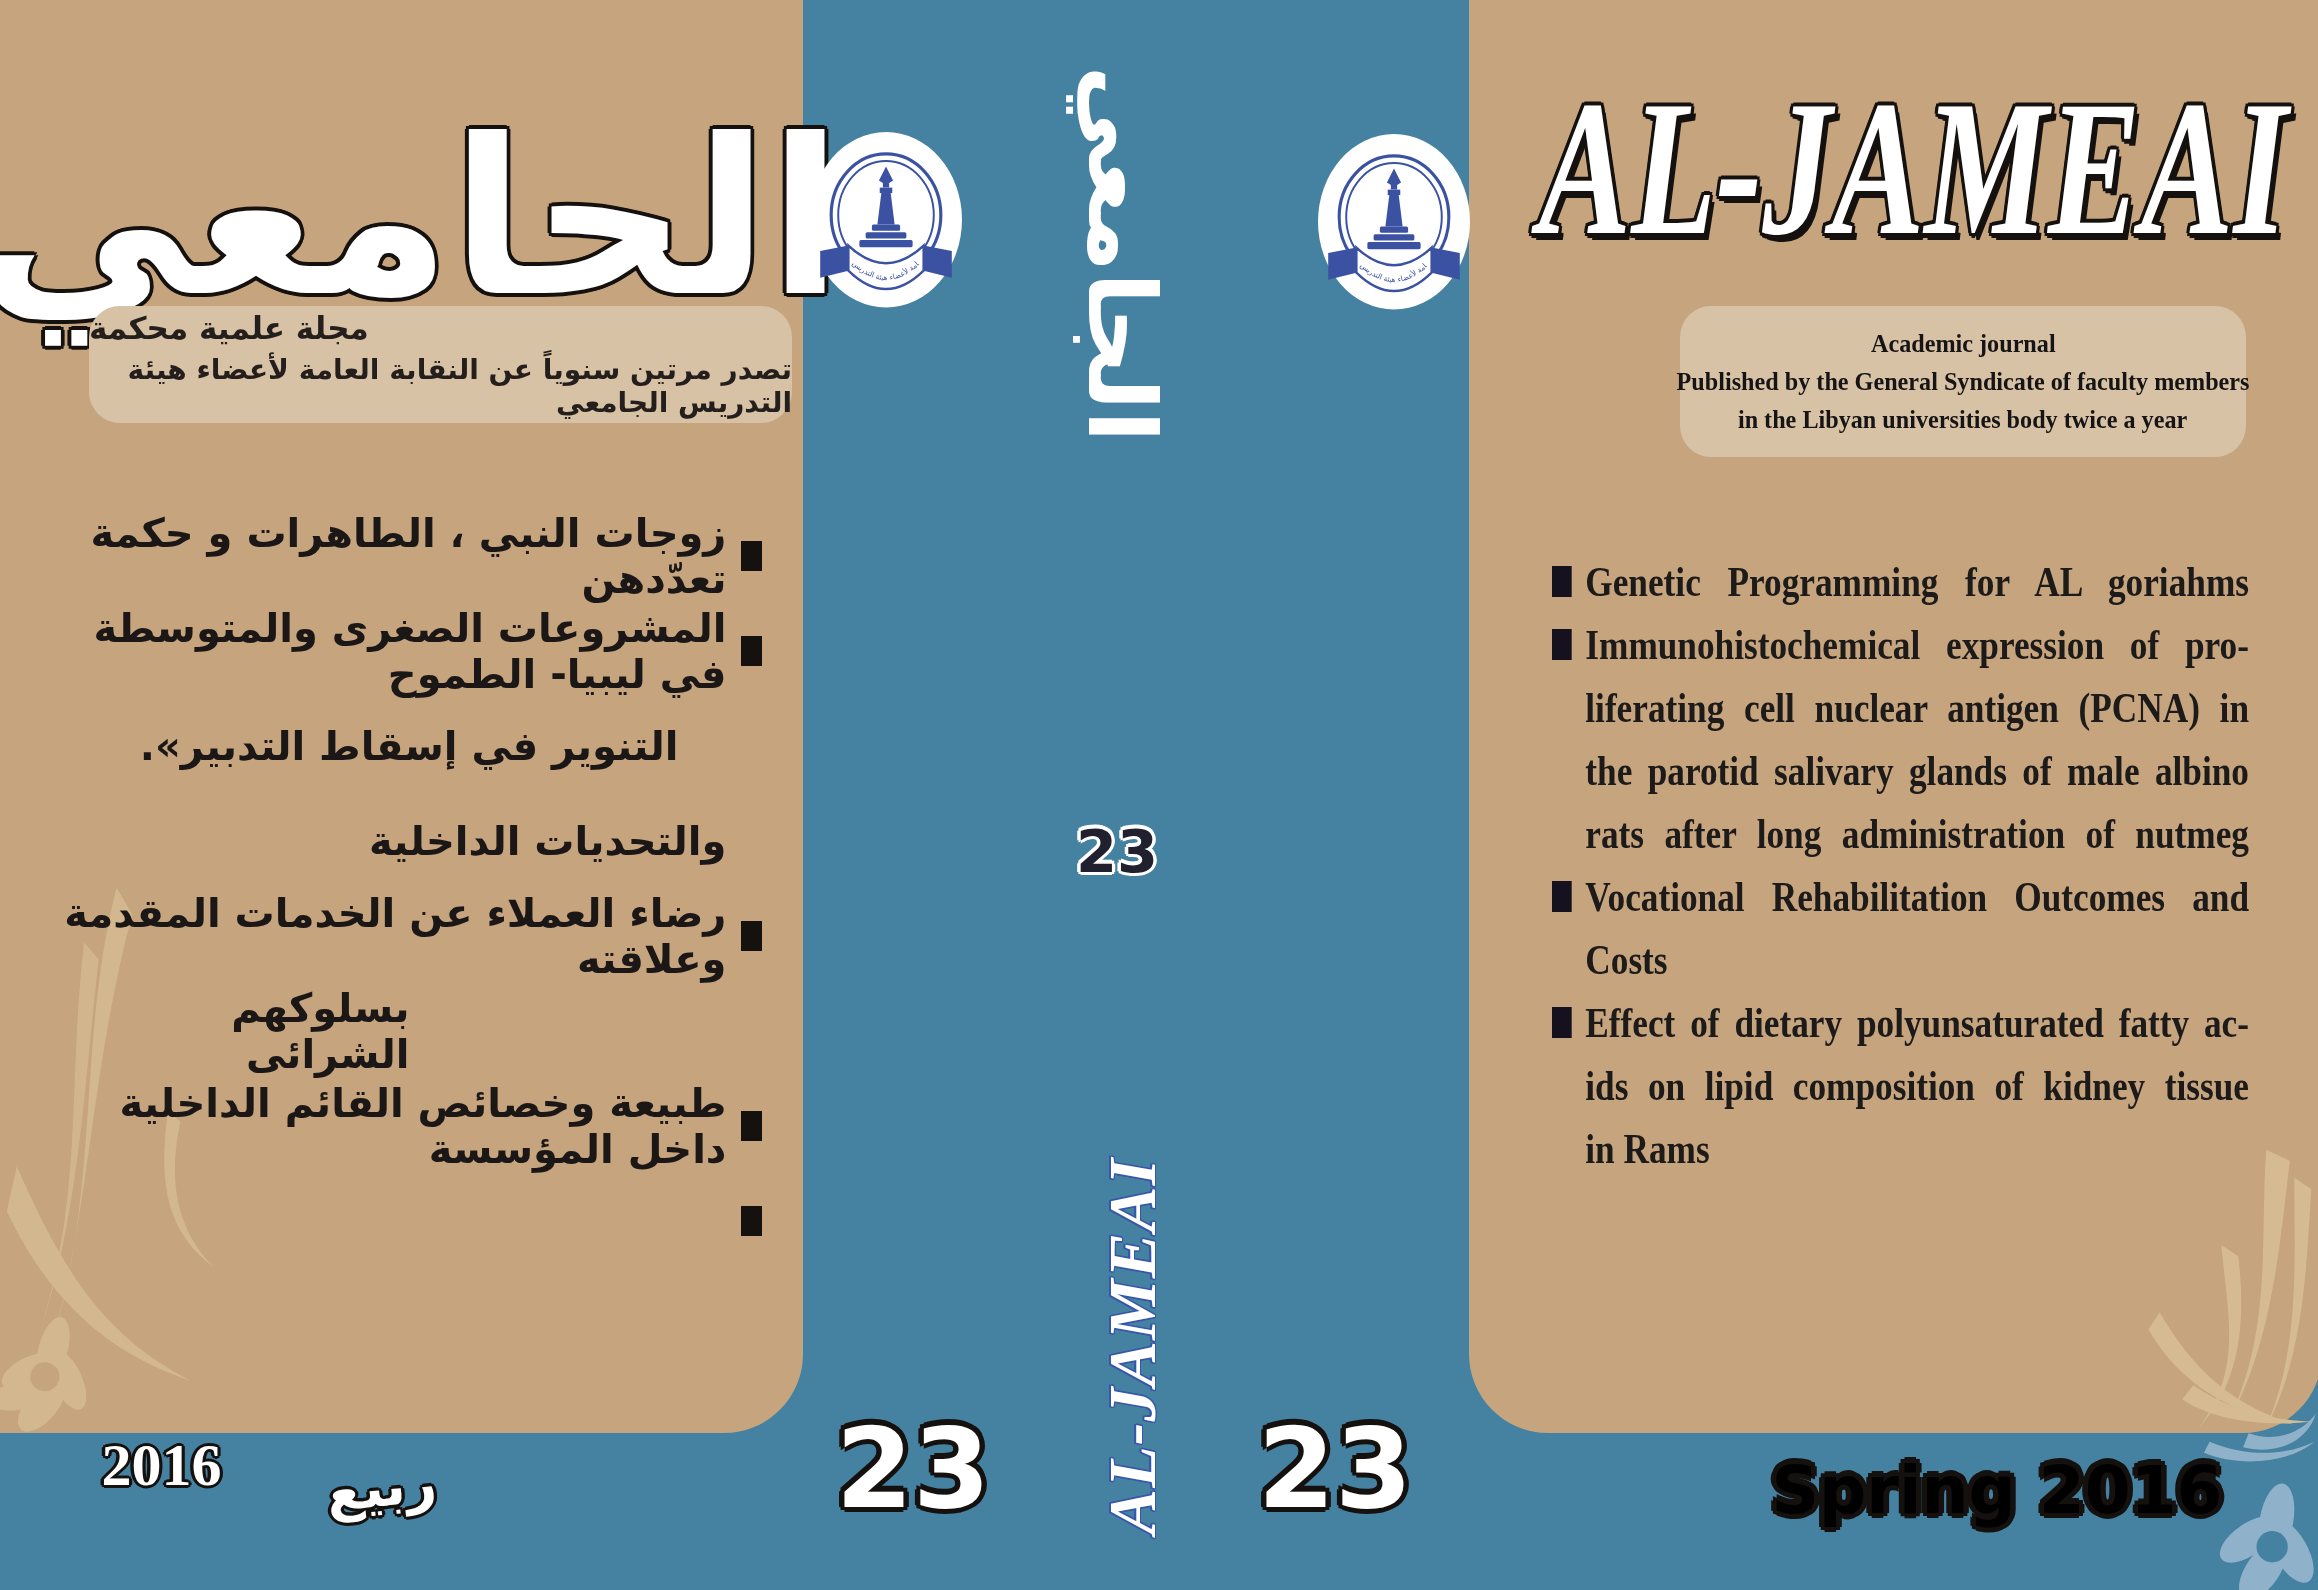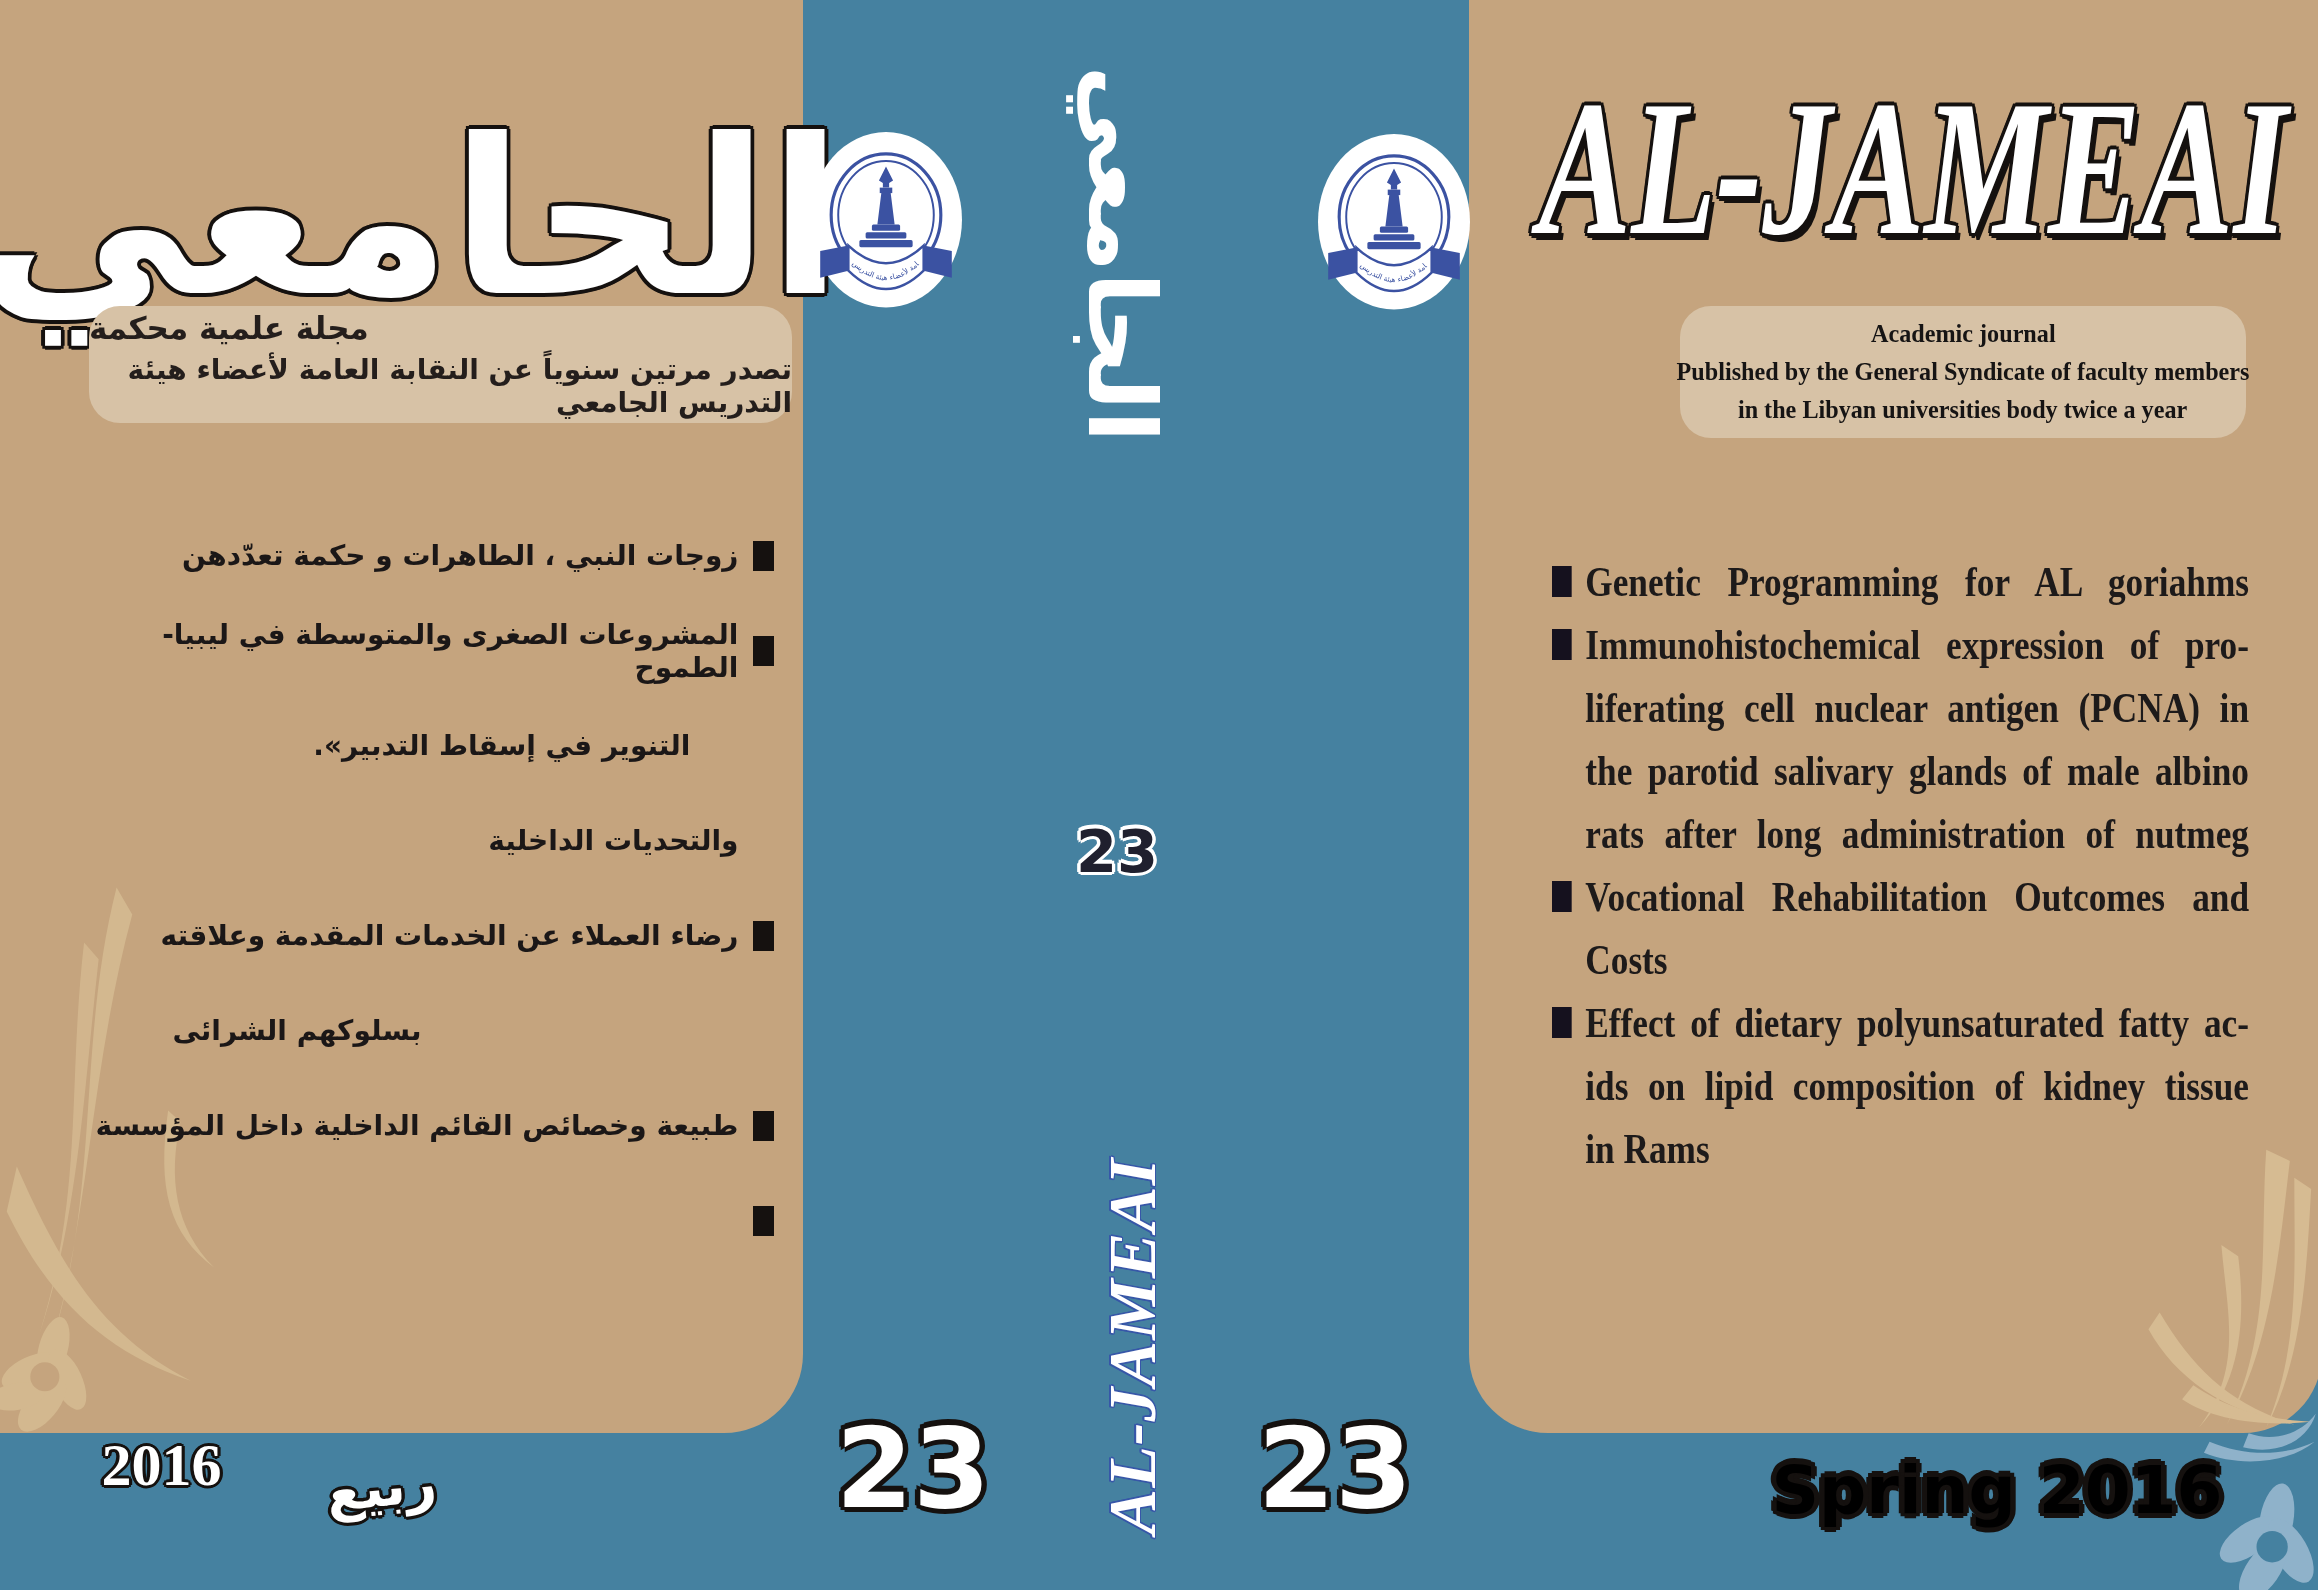--- a/index.html
+++ b/index.html
@@ -16,22 +16,22 @@
             display:flex;align-items:center;justify-content:center;
             font-family:"DejaVu Sans",sans-serif;font-weight:bold;font-size:216px;color:#fff;
             direction:rtl;
             text-shadow:3.9px 0 0 #15110f,-3.9px 0 0 #15110f,0 3.9px 0 #15110f,0 -3.9px 0 #15110f,
                         2.8px 2.8px 0 #15110f,-2.8px 2.8px 0 #15110f,2.8px -2.8px 0 #15110f,-2.8px -2.8px 0 #15110f;}
   .ar-sub-box{position:absolute;left:89px;top:306px;width:703px;height:117px;border-radius:31px;
               background:#D7C2A6;display:flex;flex-direction:column;align-items:flex-end;justify-content:center;
               gap:7.9px;direction:rtl;font-family:"DejaVu Sans",sans-serif;font-weight:bold;color:#241e1c;}
   .ar-sub-box .l1{font-size:31px;}
   .ar-sub-box .l2{font-size:28px;}
-  .ar-list{position:absolute;left:70px;top:508px;width:704px;direction:rtl;
-           font-family:"DejaVu Sans",sans-serif;font-weight:bold;font-size:28px;color:#1B1717;}
+  .ar-list{position:absolute;left:58px;top:508px;width:704px;direction:rtl;
+           font-family:"DejaVu Sans",sans-serif;font-weight:bold;font-size:40px;color:#1B1717;}
   .ar-row{display:flex;align-items:center;height:95px;}
   .ar-row .sq{flex:0 0 21px;height:30px;background:#15110f;margin-left:14.6px;}
   .ar-row.nb .sq{visibility:hidden;}
   .ar-row.ind-a{padding-right:48px;}
   .ar-row.ind-c{padding-right:317px;}
   .year-left{position:absolute;left:79px;top:1425px;width:337px;height:123px;}
   .y2016{position:absolute;left:22.4px;top:5.6px;font-family:"Liberation Serif",serif;font-weight:bold;
          font-size:60px;color:#ffffff;
          text-shadow:3.4px 0 0 #15110f,-3.4px 0 0 #15110f,0 3.4px 0 #15110f,0 -3.4px 0 #15110f,
                      2.2px 2.2px 0 #15110f,-2.2px 2.2px 0 #15110f,2.2px -2.2px 0 #15110f,-2.2px -2.2px 0 #15110f;text-align:right;}
@@ -61,21 +61,21 @@
                        3.9px 3.9px 0 #15110f,-3.9px 3.9px 0 #15110f,3.9px -3.9px 0 #15110f,-3.9px -3.9px 0 #15110f;}
   .num-bl{left:913px;top:1468px;}
   .num-br{left:1335px;top:1468px;}
   
   .en-title{position:absolute;left:1913px;top:168px;transform:translate(-50%,-50%) scaleX(0.72);
             font-family:"Liberation Serif",serif;font-style:italic;font-weight:bold;font-size:193px;
             color:#fff;white-space:nowrap;
             text-shadow:4.5px 0 0 #15110f,-4.5px 0 0 #15110f,0 4.5px 0 #15110f,0 -4.5px 0 #15110f,
                         3.4px 3.4px 0 #15110f,-3.4px 3.4px 0 #15110f,3.4px -3.4px 0 #15110f,-3.4px -3.4px 0 #15110f,
                         6.7px 6.7px 0 #15110f;}
-  .en-sub-box{position:absolute;left:1680px;top:306px;width:566px;height:132px;border-radius:31px;
+  .en-sub-box{position:absolute;left:1680px;top:306px;width:566px;height:151px;border-radius:31px;
               background:#D7C2A6;display:flex;flex-direction:column;align-items:center;justify-content:center;
               font-family:"Liberation Serif",serif;font-weight:bold;color:#161414;}
   .en-sub-box div{transform:scaleX(0.93);white-space:nowrap;font-size:26px;line-height:38px;}
   .en-list{position:absolute;left:1552px;top:550px;width:850px;transform:scaleX(0.82);
            transform-origin:0 0;font-family:"Liberation Serif",serif;font-weight:bold;font-size:43px;
            color:#1D1A1A;}
   .en-row{display:flex;align-items:center;height:63px;}
   .en-row .sq{flex:0 0 23.6px;height:31px;background:#15111e;margin-right:17px;}
   .en-row.nb .sq{visibility:hidden;}
   .en-row .txt{flex:1;text-align:justify;text-align-last:justify;}

